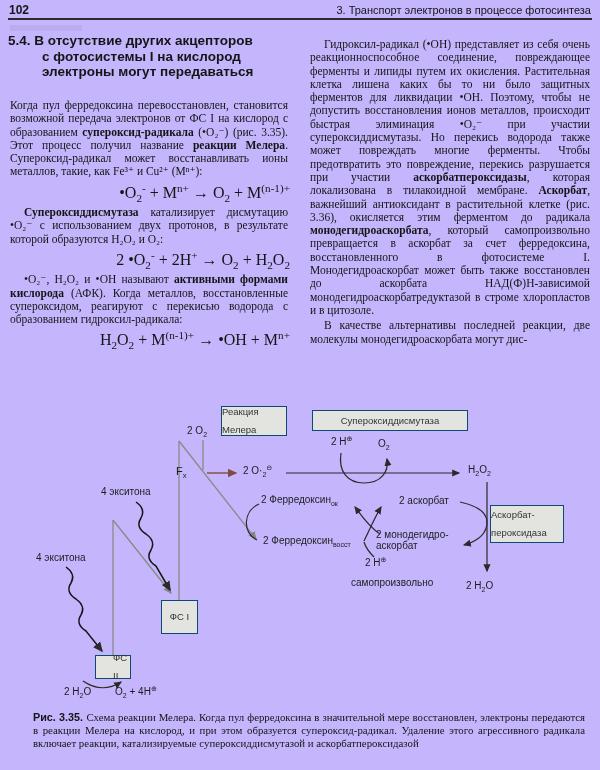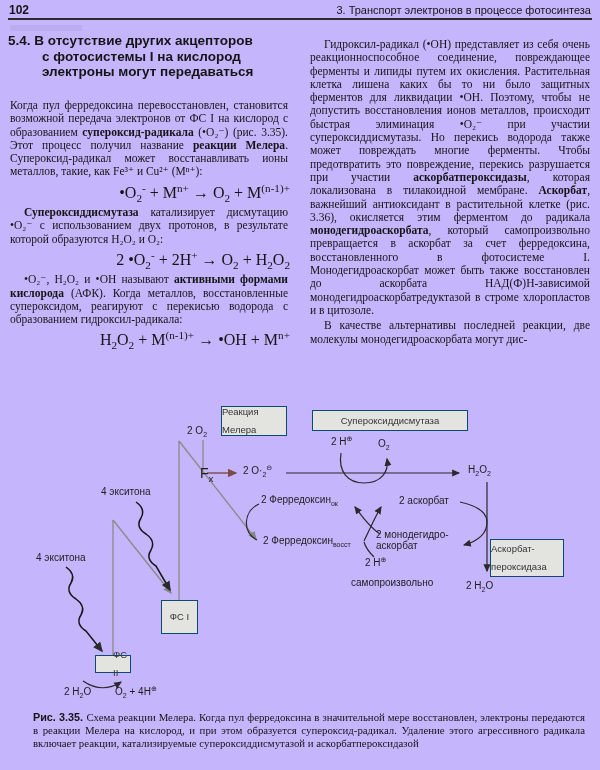--- a/index.html
+++ b/index.html
@@ -106,26 +106,26 @@
       <path d="M83,681 Q102,694 121,682" marker-end="url(#mA)"></path>
     </g>
     <g fill="none" stroke="#161616" stroke-width="1.5">
       <path d="M136,502 q10,7 5,16 q-6,9 5,16 q10,7 5,16 q-6,9 5,16 l14,24" marker-end="url(#mA)"></path>
       <path d="M66,567 q10,7 5,16 q-6,9 5,16 q10,7 5,16 q-6,9 5,16 l16,20" marker-end="url(#mA)"></path>
     </g>
   </svg>
 
   <div class="fig-box" style="left:221px; top:406px; width:66px; height:30px;">Реакция Мелера</div>
   <div class="fig-box" style="left:312px; top:410px; width:156px; height:21px;">Супероксиддисмутаза</div>
-  <div class="fig-box" style="left:490px; top:505px; width:74px; height:38px;margin-top:34px;">Аскорбат-пероксидаза</div>
+  <div class="fig-box" style="left:490px; top:505px; width:74px; height:38px;">Аскорбат-пероксидаза</div>
   <div class="fig-box" style="left:161px; top:600px; width:37px; height:34px;">ФС I</div>
-  <div class="fig-box" style="left:95px; top:655px; width:36px; height:18px;padding-left:17px;">ФС II</div>
+  <div class="fig-box" style="left:95px; top:655px; width:36px; height:24px;padding-left:17px;">ФС II</div>
 
   <span class="fig-label" style="left:187px; top:425px;"><span>2 O</span><sub>2</sub></span>
-  <span class="fig-label" style="left:200px; top:465px; font-size:14px;"><span>F</span><sub>x</sub></span>
+  <span class="fig-label" style="left:176px; top:465px; font-size:11px;"><span>F</span><sub>x</sub></span>
   <span class="fig-label" style="left:243px; top:465px;"><span>2 O·</span><sub>2</sub><sup>⊖</sup></span>
   <span class="fig-label" style="left:468px; top:464px;"><span>H</span><sub>2</sub><span>O</span><sub>2</sub></span>
   <span class="fig-label" style="left:331px; top:436px;"><span>2 H</span><sup>⊕</sup></span>
   <span class="fig-label" style="left:378px; top:438px;"><span>O</span><sub>2</sub></span>
   <span class="fig-label" style="left:261px; top:494px;"><span>2 Ферредоксин</span><sub>ок</sub></span>
   <span class="fig-label" style="left:263px; top:535px;"><span>2 Ферредоксин</span><sub>восст</sub></span>
   <span class="fig-label" style="left:399px; top:495px;"><span>2 аскорбат</span></span>
   <span class="fig-label wrap" style="left:376px; top:529px; width:90px;"><span>2 монодегидро-</span><br><span>аскорбат</span></span>
   <span class="fig-label" style="left:365px; top:557px;"><span>2 H</span><sup>⊕</sup></span>
   <span class="fig-label" style="left:351px; top:577px;"><span>самопроизвольно</span></span>

